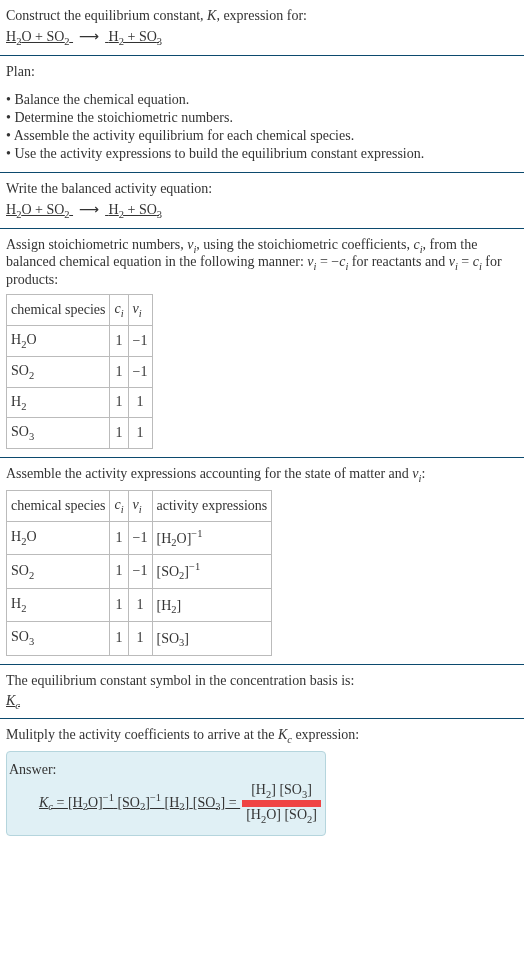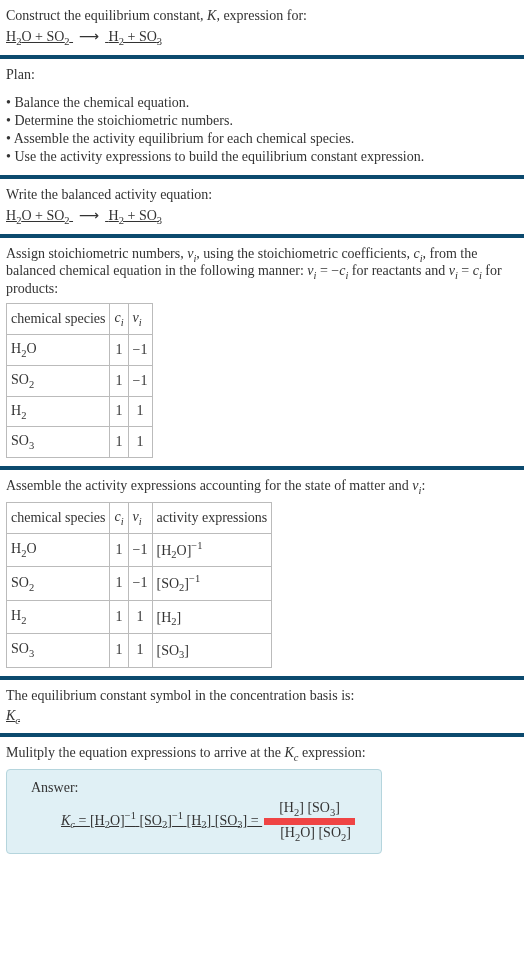--- a/index.html
+++ b/index.html
@@ -6,21 +6,21 @@
     margin: 0;
     padding: 0;
     font-family: Georgia, 'Times New Roman', serif;
     font-size: 14px;
     color: #333;
     width: 524px;
     background: #fff;
   }
   .section {
     padding: 8px 6px;
-    border-bottom: 4px solid #0c4a6e;
+    border-bottom: 1px solid #0c4a6e;
   }
   .section:last-child { border-bottom: none; }
   .chem { font-family: Georgia, serif; }
   .sub { vertical-align: sub; font-size: 0.75em; }
   .sup { vertical-align: super; font-size: 0.75em; }
   .arrow { display: inline-block; margin: 0 6px; }
   .italic { font-style: italic; }
   .plan-list { margin: 12px 0 0 0; padding: 0; }
   .plan-list div { margin: 2px 0; }
   table {
@@ -32,32 +32,32 @@
     padding: 6px 4px;
     text-align: left;
     font-weight: normal;
   }
   th { background: #fff; }
   .center { text-align: center; }
   .answer-box {
     background: #e0f0f5;
     border: 1px solid #b5d5dd;
     border-radius: 4px;
-    padding: 10px 24px;
+    padding: 10px 2px;
     margin-top: 6px;
     width: fit-content;
   }
   .frac {
     display: inline-block;
     vertical-align: middle;
     text-align: center;
     margin: 0 2px;
   }
   .frac .num { display: block; border-bottom: 7px solid #ef4444; padding: 0 4px; }
-  .frac .den { display: block; padding: 0 4px; margin-left: 12px; }
+  .frac .den { display: block; padding: 0 4px; }
   .eq-line { margin-top: 4px; text-decoration: underline; }
   .indent { margin-left: 30px; }
 </style>
 </head>
 <body>
 
 <div class="section">
   <div>
     <span>Construct the equilibrium constant, </span><span class="italic">K</span><span>, expression for:</span>
   </div>
@@ -164,21 +164,21 @@
 
 <div class="section">
   <div>The equilibrium constant symbol in the concentration basis is:</div>
   <div class="eq-line">
     <span class="italic">K</span><span class="sub italic">c</span>
   </div>
 </div>
 
 <div class="section" style="border-bottom:none;">
   <div>
-    <span>Mulitply the equation expressions to arrive at the </span><span class="italic">K</span><span class="sub italic">c</span><span> expression:</span>
+    <span>Mulitply the activity coefficients to arrive at the </span><span class="italic">K</span><span class="sub italic">c</span><span> expression:</span>
   </div>
   <div class="answer-box">
     <div>Answer:</div>
     <div class="eq-line indent">
       <span class="italic">K</span><span class="sub italic">c</span><span> = </span><span>[H</span><span class="sub">2</span><span>O]</span><span class="sup">−1</span><span> </span><span>[SO</span><span class="sub">2</span><span>]</span><span class="sup">−1</span><span> </span><span>[H</span><span class="sub">2</span><span>]</span><span> </span><span>[SO</span><span class="sub">3</span><span>]</span><span> = </span><span class="frac"><span class="num"><span>[H</span><span class="sub">2</span><span>] [SO</span><span class="sub">3</span><span>]</span></span><span class="den"><span>[H</span><span class="sub">2</span><span>O] [SO</span><span class="sub">2</span><span>]</span></span></span>
     </div>
   </div>
 </div>
 
 </body></html>

